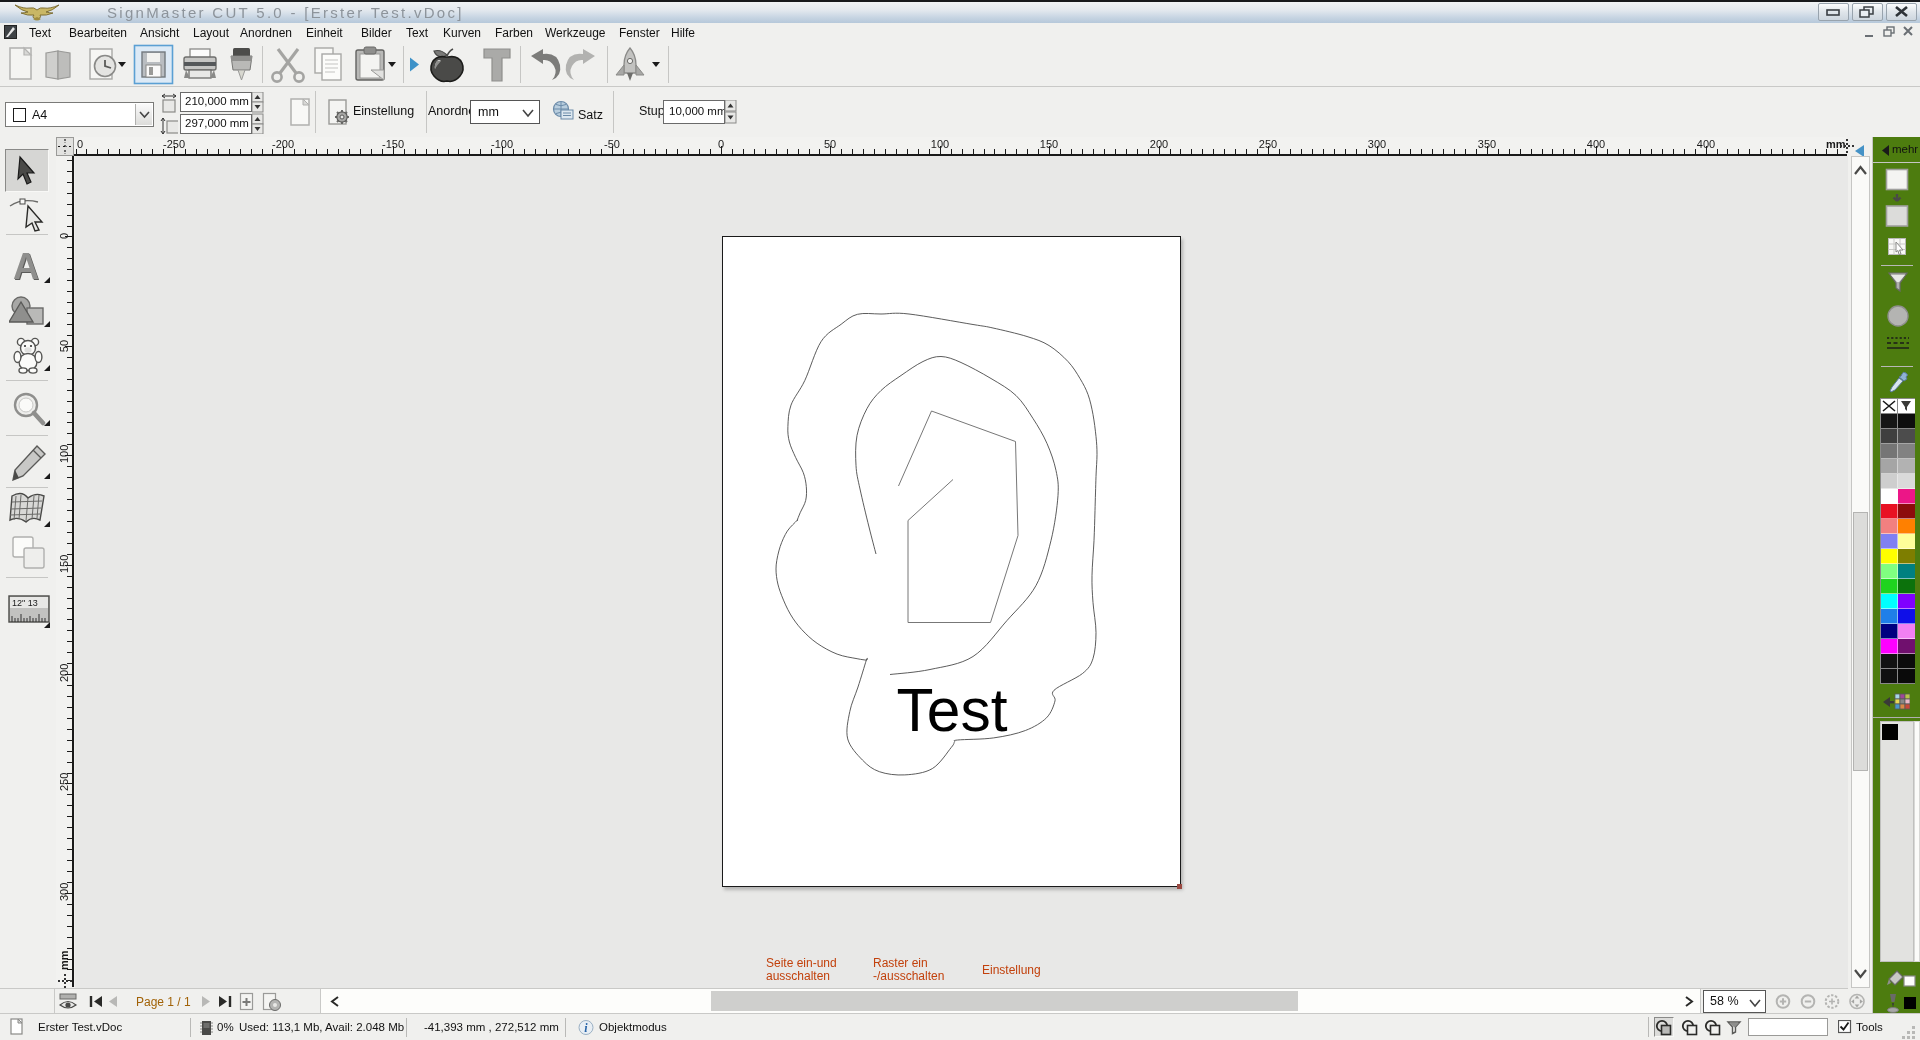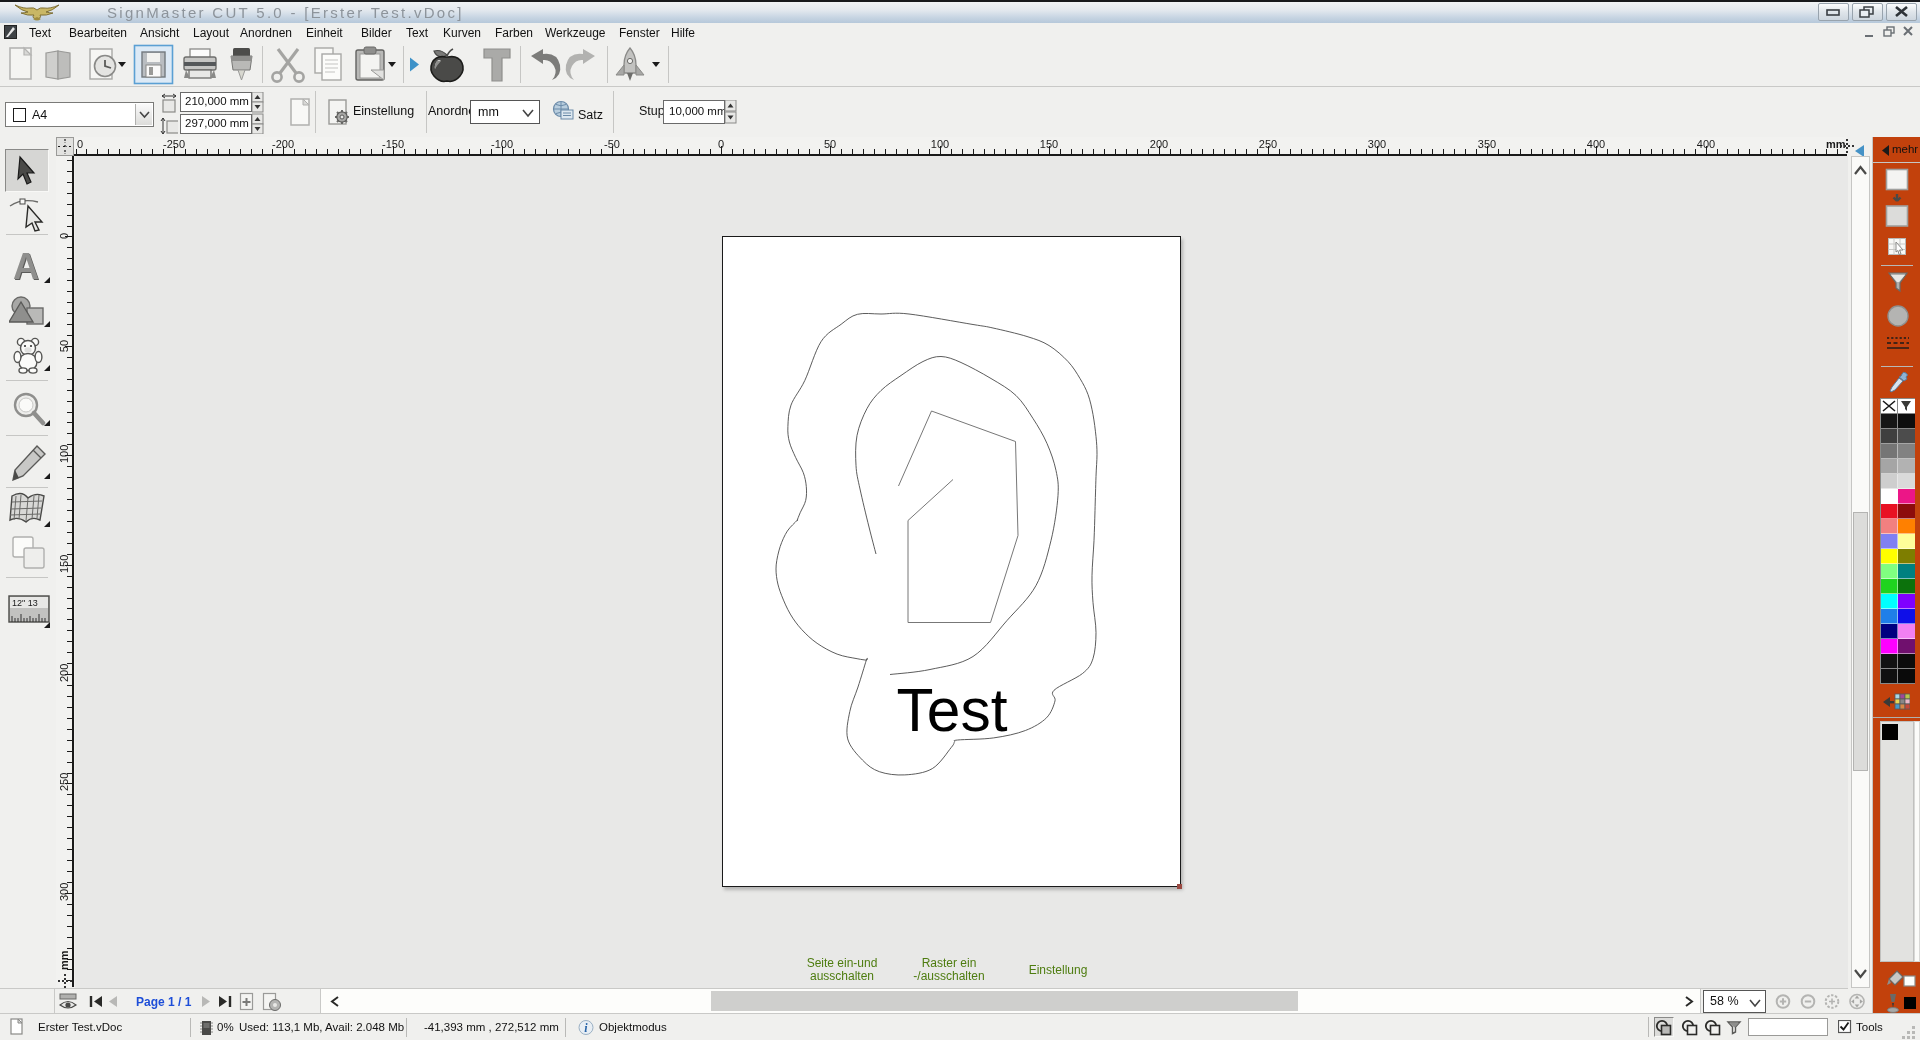--- a/index.html
+++ b/index.html
@@ -20,23 +20,23 @@
   .hnum { position:absolute; top:1px; font-size:11px; color:#1a1a1a; transform:translateX(-50%); }
   .hmaj { position:absolute; top:9px; width:1px; height:8px; background:#1a1a1a; }
   #corner { left:56px; top:137px; width:18px; height:19px; background:#e2e2e0; border:1px solid #9a9a98; }
   #vruler { left:56px; top:156px; width:18px; height:831px; background:#f2f2f0; border-right:2px solid #1a1a1a; }
   .vnum { position:absolute; left:0px; font-size:11px; color:#1a1a1a; transform:rotate(-90deg); transform-origin:center; width:16px; text-align:center; }
   .vmaj { position:absolute; left:9px; height:1px; width:8px; background:#1a1a1a; }
   #ltools { left:0; top:143px; width:56px; height:845px; background:#f0f0ee; }
   .lsep { position:absolute; left:6px; width:42px; height:1px; background:#c6c6c4; }
   #canvas { left:75px; top:156px; width:1773px; height:832px; background:#e8e8e7; }
   #page { position:absolute; left:647px; top:80px; width:459px; height:651px; background:#fff; border:1px solid #1a1a1a; box-shadow:2px 3px 3px rgba(120,120,120,.45); }
-  .cvbtn { position:absolute; font-size:12px; color:#4d7c0f; text-align:center; line-height:13px; }
+  .cvbtn { position:absolute; font-size:12px; color:#c2410c; line-height:13px; }
   #vscroll { left:1849px; top:156px; width:22px; height:832px; background:#f0f0ee; }
-  #rpanel { left:1872px; top:137px; width:48px; height:877px; background:#c2410c; border-left:1px solid #c6c6c4; }
+  #rpanel { left:1872px; top:137px; width:48px; height:877px; background:#4d7c0f; border-left:1px solid #c6c6c4; }
   #navrow { left:0; top:988px; width:1848px; height:25px; background:#f0f0ee; border-top:1px solid #c9c9c7; }
   #statusbar { left:0; top:1013px; width:1920px; height:27px; background:#f0f0ee; border-top:1px solid #c9c9c7; }
   .ssep { position:absolute; top:4px; height:19px; width:1px; background:#b9b9b7; }
   .stext { position:absolute; top:7px; font-size:11.5px; color:#111; }
   svg { display:block; }
 </style>
 </head>
 <body>
 <div class="abs" id="titlebar"></div>
 <div class="abs" id="titletext">SignMaster CUT 5.0 - [Erster Test.vDoc]</div>
@@ -563,21 +563,21 @@
     <path d="M2 12 Q10 5 18 12 Q10 18 2 12 Z" fill="#e8e8e6" stroke="#4a4a48" stroke-width="1.2"></path>
     <circle cx="10" cy="12" r="2.6" fill="#4a4a48"></circle>
   </svg>
   <svg style="position:absolute;left:88px;top:6px" width="16" height="13">
       <path d="M3 1 V12" stroke="#2a2a28" stroke-width="2.4"></path>
       <path d="M14 1 L14 12 L6 6.5 Z" fill="#2a2a28"></path>
     </svg>
   <svg style="position:absolute;left:107px;top:6px" width="12" height="13">
       <path d="M10 1 L10 12 L2 6.5 Z" fill="#b8b8b6"></path>
     </svg>
-  <div style="position:absolute;left:136px;top:6px;font-size:12px;color:#1d4ed8;font-weight:bold;">Page 1 / 1</div>
+  <div style="position:absolute;left:136px;top:6px;font-size:12px;color:#a16207;">Page 1 / 1</div>
   <svg style="position:absolute;left:200px;top:6px" width="12" height="13">
       <path d="M2 1 L2 12 L10 6.5 Z" fill="#b8b8b6"></path>
     </svg>
   <svg style="position:absolute;left:217px;top:6px" width="16" height="13">
       <path d="M2 1 L2 12 L10 6.5 Z" fill="#2a2a28"></path>
       <path d="M13 1 V12" stroke="#2a2a28" stroke-width="2.4"></path>
     </svg>
   <svg style="position:absolute;left:239px;top:3px" width="16" height="19">
     <rect x="1.5" y="1.5" width="12" height="16" fill="#f4f4f2" stroke="#9a9a98" stroke-width="1.2"></rect>
     <path d="M7.5 6 V14 M3.5 10 H11.5" stroke="#7a7a78" stroke-width="2"></path>

